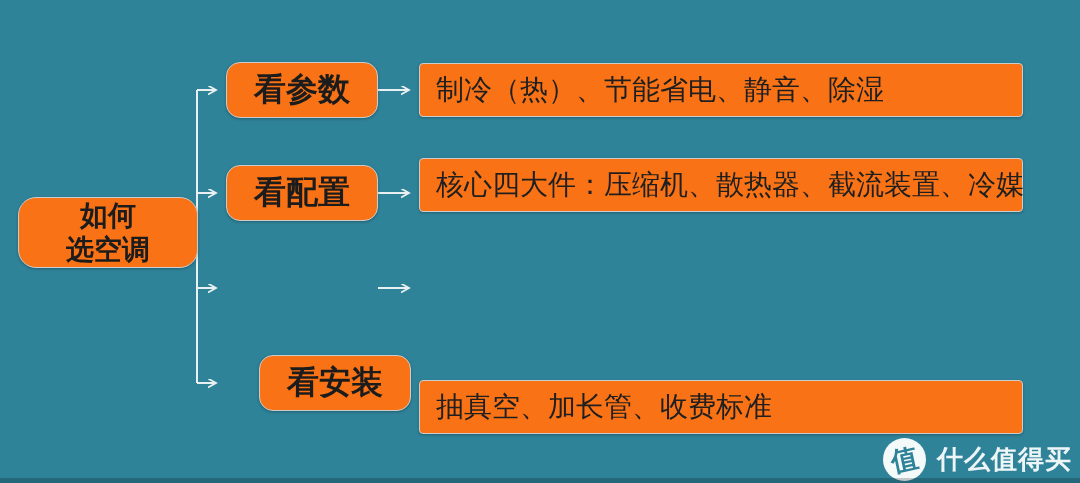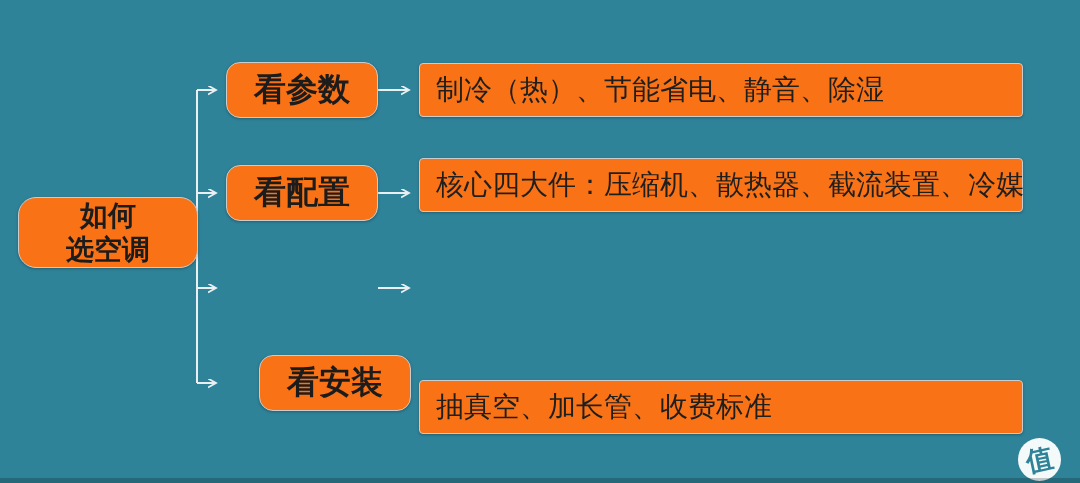--- a/index.html
+++ b/index.html
@@ -129,17 +129,18 @@
     <span>看安装</span>
   </div>
   <div class="node detail-node row4">
     <span>抽真空、加长管、收费标准</span>
   </div>
 
   <div class="watermark">
     <div class="wm-circle">
       <span class="wm-char">值</span>
     </div>
+    <span class="wm-text">什么值得买</span>
   </div>
 
   <div class="bottom-bar"></div>
 
 </div>
 
 </body></html>

